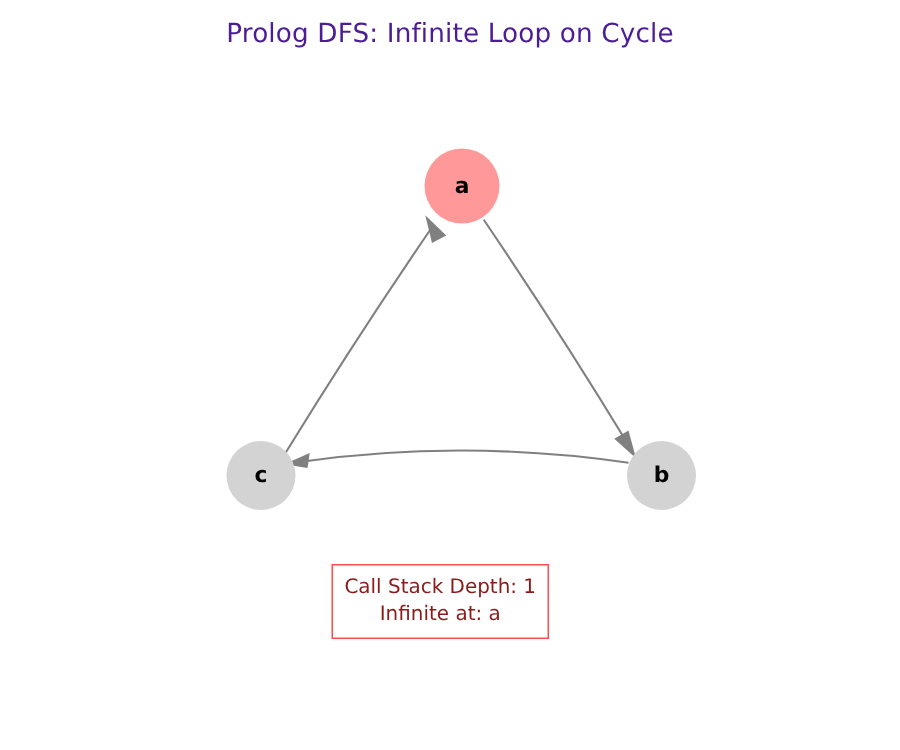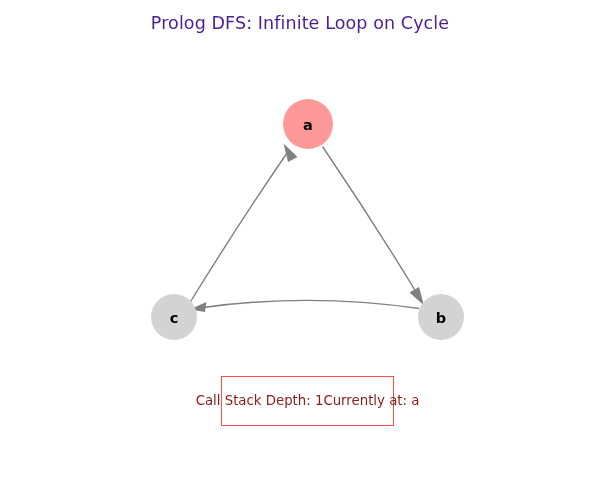--- a/index.html
+++ b/index.html
@@ -53,26 +53,27 @@
     stroke-width: 1.4;
   }
   .arrow-head {
     fill: #808080;
     stroke: none;
   }
   #status-box {
     position: absolute;
     left: 221px;
     top: 376px;
-    width: 173px;
+    width: 145px;
     height: 50px;
     box-sizing: border-box;
     border: 1.4px solid #ff4d4d;
     background: #ffffff;
     display: flex;
+    flex-direction: column;
     align-items: center;
     justify-content: center;
     line-height: 1.35;
   }
   .status-line {
     font-family: "DejaVu Sans", sans-serif;
     font-size: 13.3px;
     color: #8b1a1a;
     white-space: nowrap;
   }
@@ -113,16 +114,16 @@
 
     <g>
       <circle class="node-circle" cx="308" cy="124" r="25" fill="#ff9999"></circle>
       <text class="node-label" x="308" y="124.5">a</text>
     </g>
 
   </svg>
 
   <div id="status-box">
     <div class="status-line">Call Stack Depth: 1</div>
-    <div class="status-line">Currently at: a</div>
+    <div class="status-line">Infinite at: a</div>
   </div>
 
 </div>
 
 </body></html>

